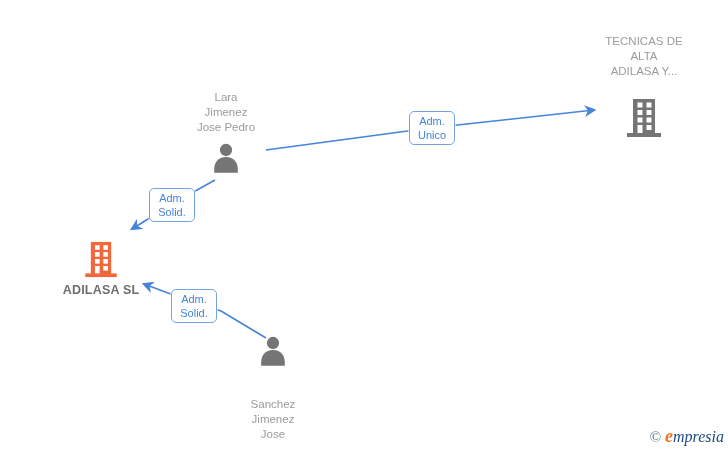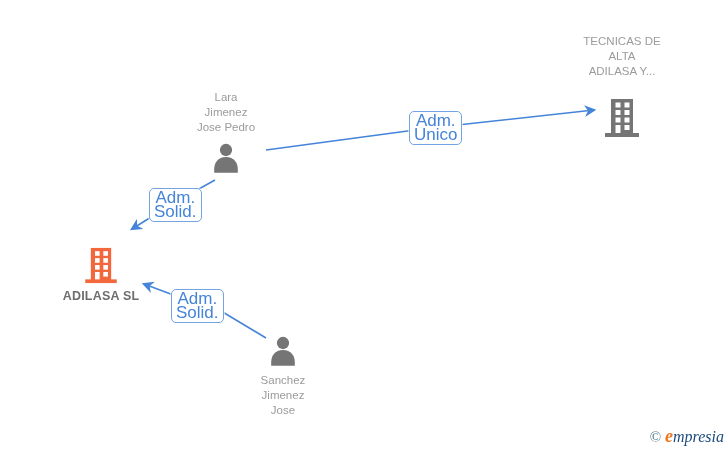--- a/index.html
+++ b/index.html
@@ -49,21 +49,21 @@
     letter-spacing:0.2px;
   }
   .node-icon{display:block;margin-top:7px;}
   .node-icon.first{margin-top:0;margin-bottom:5px;}
   .edge-label{
     position:absolute;
     background:#ffffff;
     border:1px solid var(--label-border);
     border-radius:5px;
     color:var(--accent-blue);
-    font-size:17px;
+    font-size:11px;
     line-height:14px;
     text-align:center;
     padding:2px 4px;
     min-width:46px;
     cursor:pointer;
     box-shadow:0 0 0 1px rgba(255,255,255,0.6);
   }
   .watermark{
     position:absolute;
     right:4px;
@@ -87,21 +87,21 @@
     <defs>
       <marker id="arrow" viewBox="0 0 10 10" refX="8" refY="5" markerWidth="7.5" markerHeight="7.5" orient="auto-start-reverse">
         <path d="M0,0 L10,5 L0,10 L3,5 z" fill="#4584d9"></path>
       </marker>
     </defs>
     <polyline points="266,150 430,128 594,110" marker-end="url(#arrow)"></polyline>
     <polyline points="215,180 172,204 132,229" marker-end="url(#arrow)"></polyline>
     <polyline points="266,338 221,311 176,296 144,284" marker-end="url(#arrow)"></polyline>
   </svg>
 
-  <div class="node" style="left:572px;top:34px;width:100px;gap:12px;">
+  <div class="node" style="left:594px;top:34px;width:100px;gap:12px;">
     <div class="node-caption">
       <div>TECNICAS DE</div>
       <div>ALTA</div>
       <div>ADILASA Y...</div>
     </div>
     <svg class="node-icon" width="36" height="40" viewBox="0 0 36 40">
       <g fill="#757575">
         <rect x="7" y="1" width="22" height="35"></rect>
         <rect x="1" y="35" width="34" height="4"></rect>
       </g>
@@ -125,21 +125,21 @@
       <div>Jose Pedro</div>
     </div>
     <svg class="node-icon" width="34" height="33" viewBox="0 0 36 34">
       <g fill="#757575">
         <circle cx="18" cy="8" r="6.5"></circle>
         <path d="M18,15.5 c-8.5,0 -12.5,6 -12.5,13 l0,3.5 l25,0 l0,-3.5 c0,-7 -4,-13 -12.5,-13 z"></path>
       </g>
     </svg>
   </div>
 
-  <div class="node" style="left:41px;top:247px;width:120px;">
+  <div class="node" style="left:41px;top:241px;width:120px;">
     <svg class="node-icon first" width="34" height="37" viewBox="0 0 36 40">
       <g fill="#f2683c">
         <rect x="7" y="1" width="22" height="35"></rect>
         <rect x="1" y="35" width="34" height="4"></rect>
       </g>
       <g fill="#ffffff">
         <rect x="11.5" y="4.5" width="5" height="5"></rect>
           <rect x="20.5" y="4.5" width="5" height="5"></rect>
         <rect x="11.5" y="12" width="5" height="5"></rect>
           <rect x="20.5" y="12" width="5" height="5"></rect>
@@ -147,21 +147,21 @@
           <rect x="20.5" y="19.5" width="5" height="5"></rect>
         <rect x="20.5" y="27" width="5" height="5"></rect>
         <rect x="11.5" y="27" width="5" height="8"></rect>
       </g>
     </svg>
     <div class="node-caption strong">
       <div>ADILASA SL</div>
     </div>
   </div>
 
-  <div class="node" style="left:233px;top:335px;width:100px;">
+  <div class="node" style="left:223px;top:335px;width:100px;gap:24px;">
     <svg class="node-icon first" width="34" height="33" viewBox="0 0 36 34">
       <g fill="#757575">
         <circle cx="18" cy="8" r="6.5"></circle>
         <path d="M18,15.5 c-8.5,0 -12.5,6 -12.5,13 l0,3.5 l25,0 l0,-3.5 c0,-7 -4,-13 -12.5,-13 z"></path>
       </g>
     </svg>
     <div class="node-caption">
       <div>Sanchez</div>
       <div>Jimenez</div>
       <div>Jose</div>

